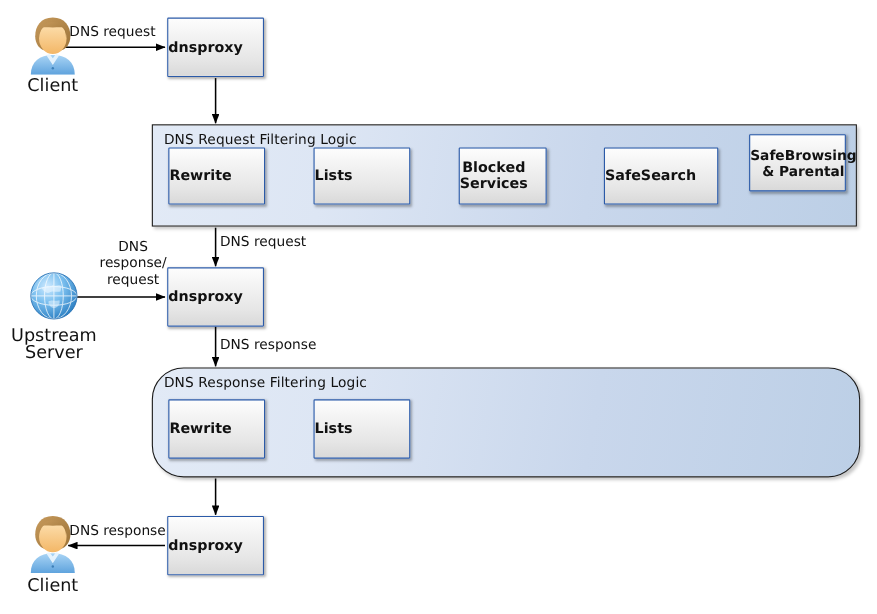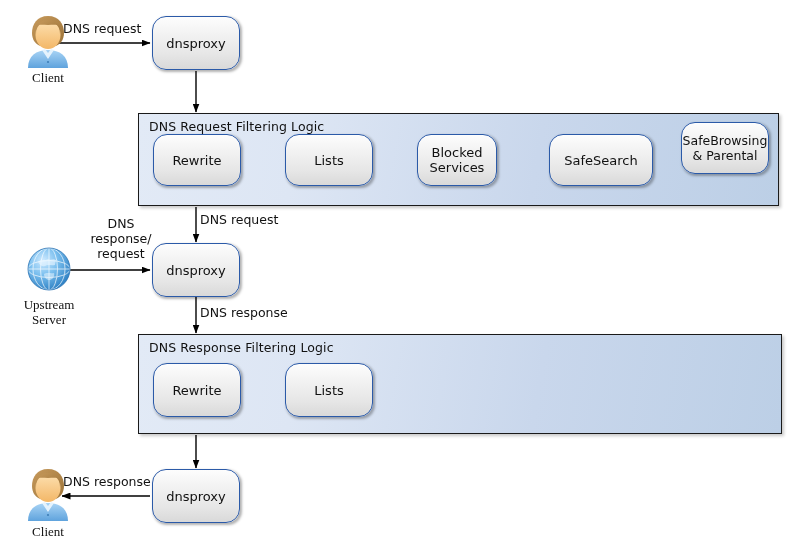--- a/index.html
+++ b/index.html
@@ -45,53 +45,53 @@
     color: #111111;
     white-space: nowrap;
     letter-spacing: 0.1px;
   }
 
   
   .node {
     position: absolute;
     box-sizing: border-box;
     border: 1.6px solid #2b5aa8;
-    border-radius: 14px;
+    border-radius: 1px;
     background: linear-gradient(to bottom, #fdfdfd 0%, #f3f3f3 30%, #e6e6e6 72%, #d9d9d9 100%);
     box-shadow: 1.5px 1.5px 2.5px rgba(0,0,0,0.30);
     display: flex;
     align-items: center;
-    justify-content: center;
+    justify-content: flex-start;
     text-align: center;
     font-size: 13px;
     color: #111111;
     line-height: 15px;
+    font-weight: bold;
   }
   .node span { display: block; }
 
   
   .edge-label {
     position: absolute;
     font-size: 12.5px;
     color: #111111;
     white-space: nowrap;
     text-align: center;
     line-height: 15px;
   }
   .edge-label.multiline { white-space: normal; text-align: center; }
 
   
   .actor-label {
     position: absolute;
-    font-size: 13px;
+    font-size: 16px;
     color: #111111;
     text-align: center;
     line-height: 15px;
     white-space: nowrap;
-    font-family: Liberation Serif, serif;
   }
   .actor-icon {
     position: absolute;
   }
 </style>
 </head>
 <body>
 
 <div id="diagram">
 
@@ -223,21 +223,21 @@
     <span>response/</span><br>
     <span>request</span>
   </div>
 
   <div class="node" style="left:152px; top:243px; width:88px; height:54px;">
     <span>dnsproxy</span>
   </div>
 
   <div class="edge-label" style="left:200px; top:305px;">DNS response</div>
 
-  <div class="panel" style="left:138px; top:334px; width:644px; height:100px;">
+  <div class="panel" style="left:138px; top:334px; width:644px; height:100px;border-radius:29px;">
     <div class="panel-title">DNS Response Filtering Logic</div>
   </div>
 
   <div class="node" style="left:153px; top:363px; width:88px; height:54px;">
     <span>Rewrite</span>
   </div>
 
   <div class="node" style="left:285px; top:363px; width:88px; height:54px;">
     <span>Lists</span>
   </div>

